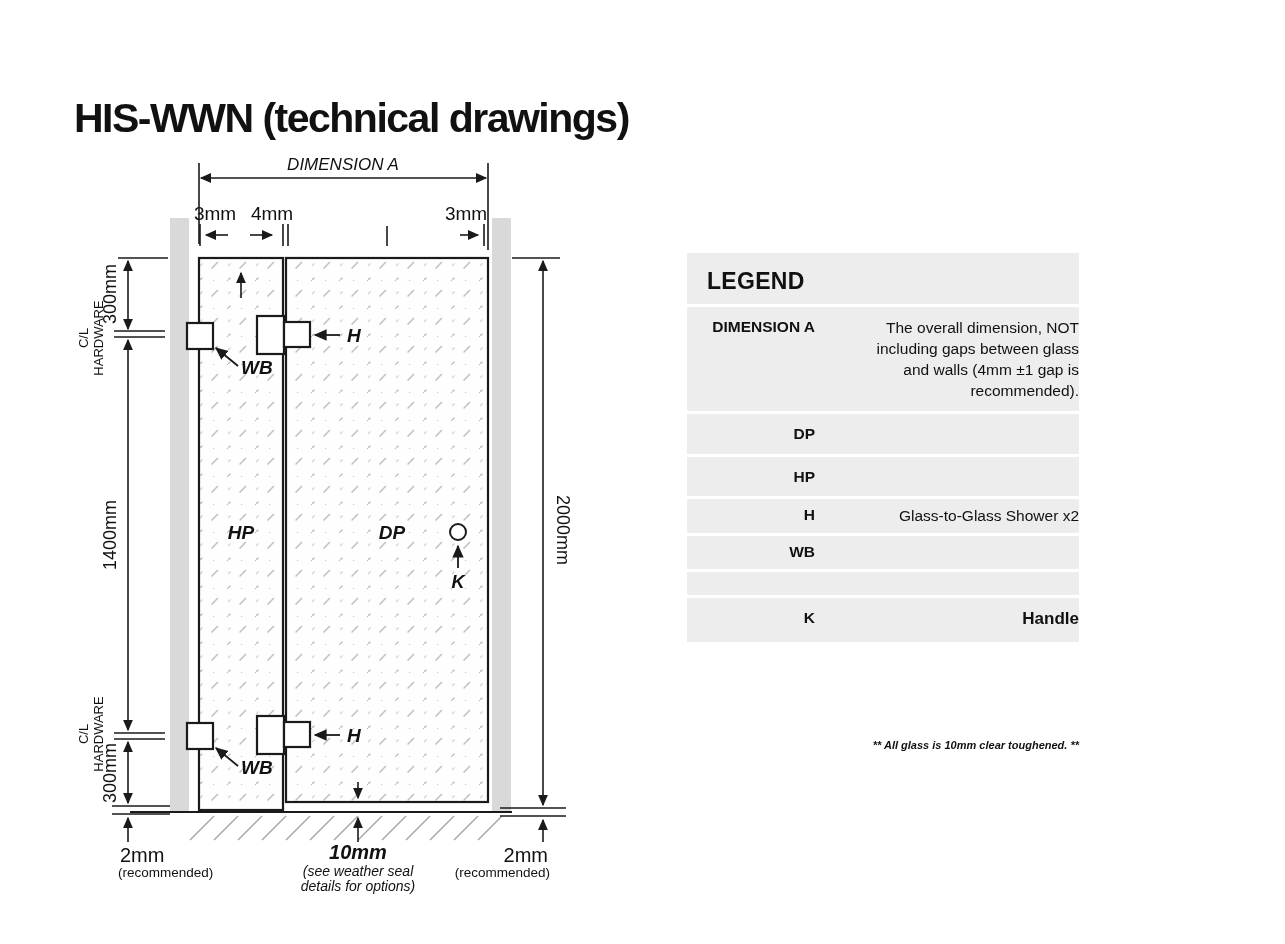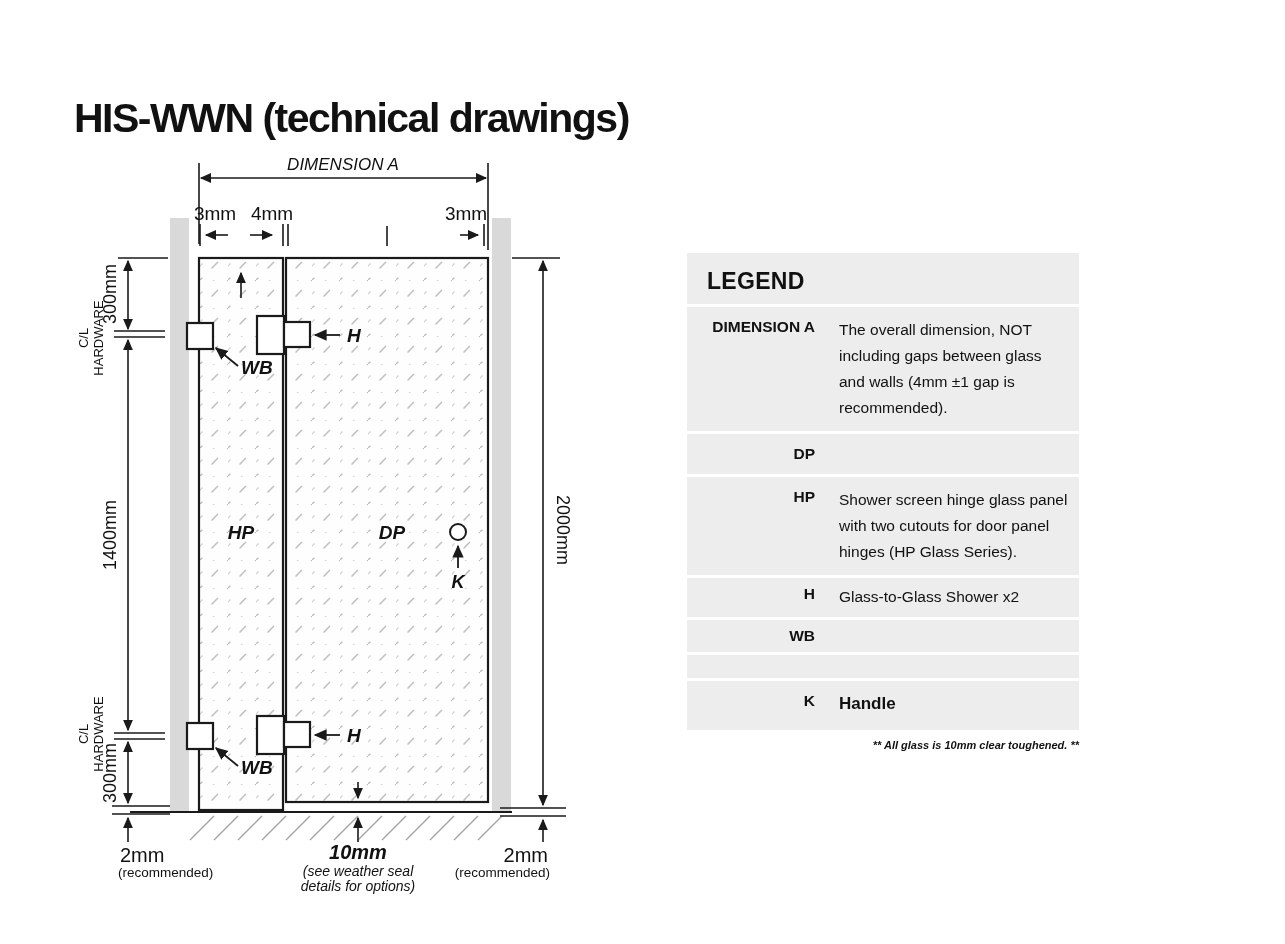--- a/index.html
+++ b/index.html
@@ -23,22 +23,23 @@
   }
   .legend-row{display:flex;border-top:3px solid #fff;padding:10px 0;}
   .legend-row.compact{padding:6px 0 7px;}
   .legend-row.krow{padding:10px 0 13px;}
   .legend-row.empty{height:23px;padding:0;}
   .term{
     flex:0 0 128px;text-align:right;font-weight:bold;font-size:15.5px;
     line-height:19.5px;
   }
   .desc{
-    margin-left:24px;flex:1;font-size:15.5px;line-height:26px;
+    margin-left:24px;flex:1;font-size:15.5px;line-height:21px;
     white-space:pre-line;
+    text-align:right;
   }
   .desc.nowrap{white-space:nowrap;overflow:visible;font-size:16.5px;letter-spacing:.2px;}
   .desc.big{font-size:17px;font-weight:bold;}
   .footnote{
     position:absolute;left:687px;top:739px;width:392px;text-align:right;
     font-style:italic;font-size:11px;font-weight:bold;
   }
 
   
   text{fill:#111;font-family:"Liberation Sans","DejaVu Sans",sans-serif;}
@@ -200,23 +201,20 @@
 and walls (4mm ±1 gap is
 recommended).</div>
   </div>
 
   <div class="legend-row">
     <div class="term">DP</div>
   </div>
 
   <div class="legend-row">
     <div class="term">HP</div>
-    <div class="desc">Shower screen hinge glass panel
-with two cutouts for door panel
-hinges (HP Glass Series).</div>
   </div>
 
   <div class="legend-row compact">
     <div class="term">H</div>
     <div class="desc">Glass-to-Glass Shower x2</div>
   </div>
 
   <div class="legend-row compact">
     <div class="term">WB</div>
   </div>

